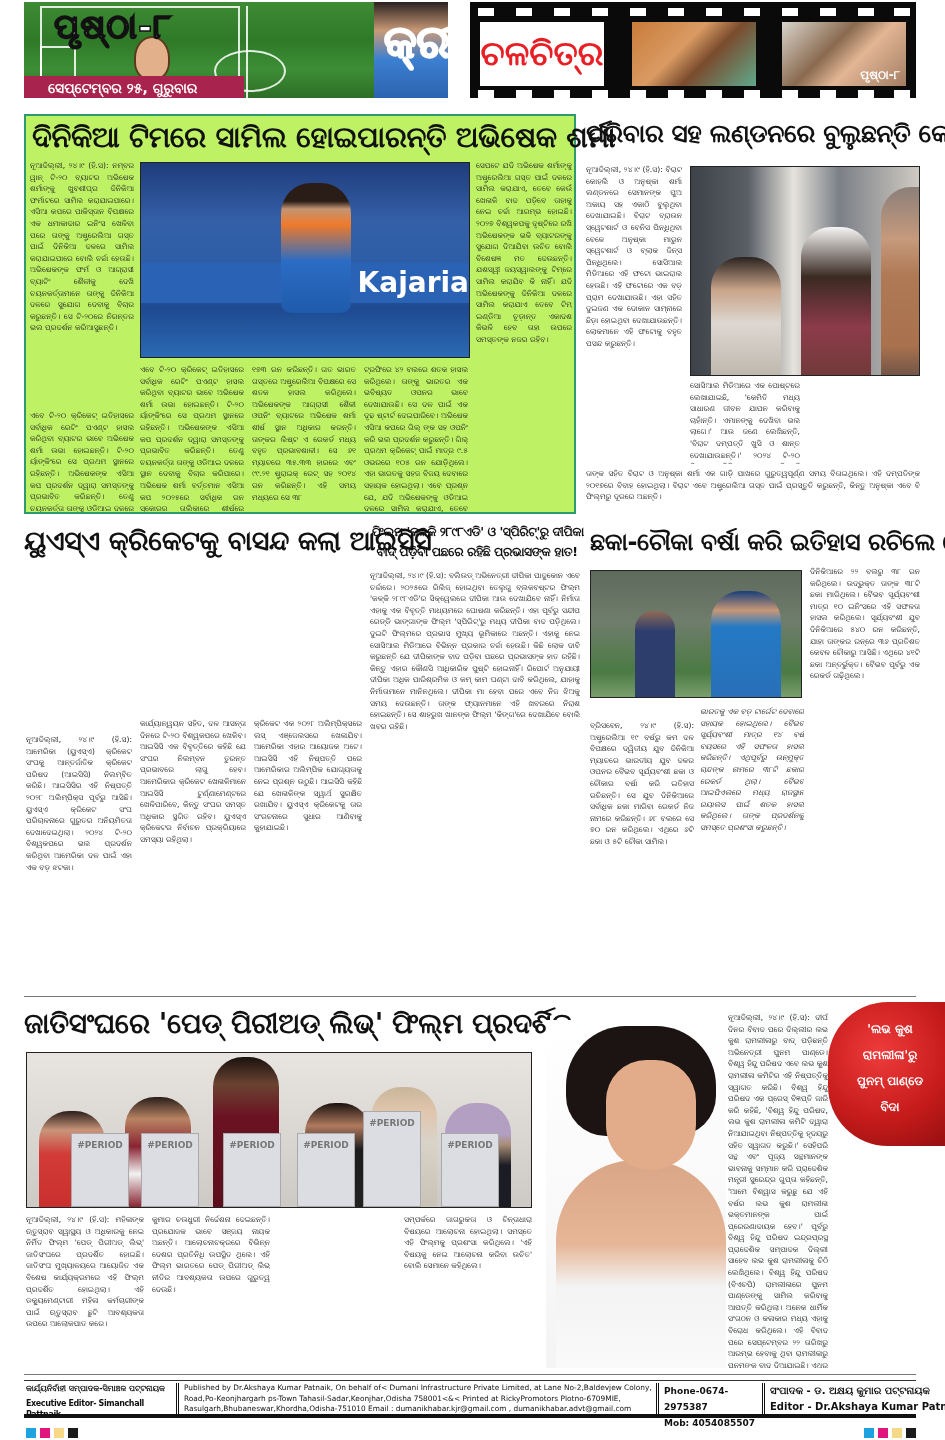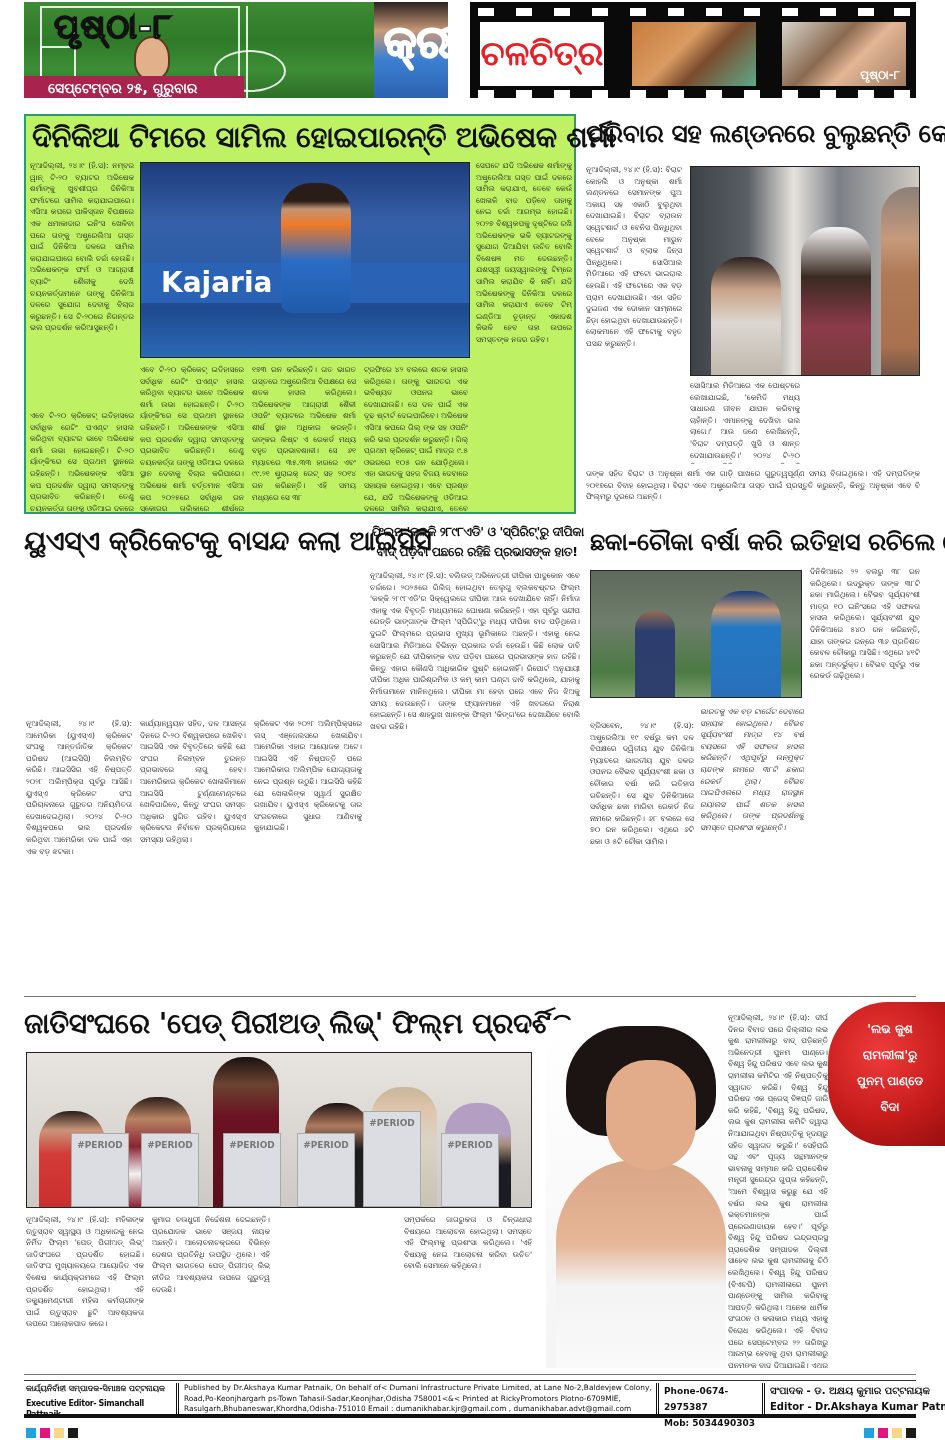--- a/index.html
+++ b/index.html
@@ -33,21 +33,21 @@
   .frame-page { position: absolute; right: 6px; bottom: 4px; color: #fff; font-size: 12px; font-weight: bold; }
 
   
   .box-green { position: absolute; border: 2px solid #2e9b6d; background: #bef264; }
   .headline { position: absolute; font-weight: bold; color: #111; white-space: nowrap; letter-spacing: -0.5px; }
   .body-text { position: absolute; font-size: 7.6px; line-height: 11.6px; color: #222; text-align: justify; overflow: hidden;
     font-family: "DejaVu Sans", sans-serif; }
   .photo { position: absolute; overflow: hidden; border: 1px solid #222; }
 
   .abhishek-photo { background: linear-gradient(180deg,#1f3c7c 0%,#3460a8 30%,#2c5da6 55%,#1e4a90 75%,#2b6ab4 100%); }
-  .abhishek-photo .banner { position: absolute; left: 0; top: 100px; width: 100%; height: 40px; background: #2a63b6; }
+  .abhishek-photo .banner { position: absolute; left: 0; top: 100px; width: 100%; height: 40px; background: #2a63b6; text-align: right; }
   .abhishek-photo .banner span { color: #fff; font-size: 28px; font-weight: bold; margin-left: 20px; line-height: 40px; }
   .abhishek-photo .player { position: absolute; left: 140px; top: 20px; width: 70px; height: 130px;
     background: linear-gradient(180deg,#2a1d18 0%,#2a1d18 14%,#c39473 20%,#ef7a2a 32%,#2b6cc4 60%,#1f5bab 100%); border-radius: 30px 30px 10px 10px; }
 
   .kohli-photo { background: linear-gradient(90deg,#3d4249 0%,#5a5f66 25%,#e6e3dd 45%,#7b7f86 65%,#cfcac2 100%); }
   .kohli-photo .p1 { position: absolute; left: 20px; top: 90px; width: 70px; height: 220px; background: linear-gradient(180deg,#2a2320 0%,#c9a489 15%,#dcd7d0 30%,#b7b0a6 60%,#2b2b2b 100%); border-radius: 30px 30px 0 0; }
   .kohli-photo .p2 { position: absolute; left: 110px; top: 60px; width: 70px; height: 250px; background: linear-gradient(180deg,#f5f5f5 0%,#3a2a22 20%,#8c3b4a 40%,#6b3a35 65%,#e6e6e6 100%); border-radius: 30px 30px 0 0; }
   .kohli-photo .p3 { position: absolute; left: 190px; top: 20px; width: 80px; height: 290px; background: linear-gradient(180deg,#8c7f79 0%,#c69a7c 18%,#b07a56 30%,#a9714e 55%,#3a3a40 75%,#ddd 100%); border-radius: 30px 30px 0 0; }
 
   .usa-photo { background: linear-gradient(180deg,#2c3350 0%,#3a4066 30%,#1f2748 60%,#c04a4f 88%,#c04a4f 100%); }
@@ -148,21 +148,21 @@
     <div class="p1"></div>
       <div class="p2"></div>
       <div class="p3"></div>
   </div>
   <div class="body-text" style="left:108px;top:266px;width:110px;height:84px;">ସୋସିଆଲ ମିଡିଆରେ ଏକ ପୋଷ୍ଟରେ ଲେଖାଯାଇଛି, 'କେମିତି ମଧ୍ୟ ସାଧାରଣ ଜୀବନ ଯାପନ କରିବାକୁ ଚାହାଁନ୍ତି। ଏମାନଙ୍କୁ ଦେଖିବା ଭଲ ଲାଗେ।' ଆଉ ଜଣେ ଲେଖିଛନ୍ତି, 'ବିରାଟ ଦମ୍ପତ୍ତି ଖୁସି ଓ ଶାନ୍ତ ଦେଖାଯାଉଛନ୍ତି।' ୨୦୨୪ ଟି-୨୦ ବିଶ୍ୱକପ ଜିତିବା ପରେ କୋହଲି ଏହି ଫର୍ମାଟରୁ ଅବସର ନେଇଥିଲେ। ଏଥିସହ ସେ ଟେଷ୍ଟରୁ ମଧ୍ୟ ଅବସର ଘୋଷଣା କରିସାରିଛନ୍ତି। ବର୍ତ୍ତମାନ ସେ କେବଳ ଦିନିକିଆ କ୍ରିକେଟ ଖେଳୁଛନ୍ତି।</div>
   <div class="body-text" style="left:4px;top:354px;width:334px;height:44px;">ତାଙ୍କ ସହିତ ବିରାଟ ଓ ଅନୁଷ୍କା ଶର୍ମା ଏକ ଗାଡ଼ି ପାଖରେ ଗୁରୁତ୍ୱପୂର୍ଣ୍ଣ ସମୟ ବିତାଇଥିଲେ। ଏହି ଦମ୍ପତିଙ୍କ ୨୦୧୭ରେ ବିବାହ ହୋଇଥିଲା। ବିରାଟ ଏବେ ଅଷ୍ଟ୍ରେଲିଆ ଗସ୍ତ ପାଇଁ ପ୍ରସ୍ତୁତି କରୁଛନ୍ତି, କିନ୍ତୁ ଅନୁଷ୍କା ଏବେ ବି ଫିଲ୍ମରୁ ଦୂରରେ ଅଛନ୍ତି।</div>
 </div>
 
 <div style="position:absolute;left:24px;top:520px;width:340px;height:474px;">
   <div class="headline" style="left:0;top:2px;font-size:27px;line-height:38px;">ୟୁଏସ୍‌ଏ କ୍ରିକେଟକୁ ବାସନ୍ଦ କଲା ଆଇସିସି</div>
-  <div class="body-text" style="left:2px;top:198px;width:106px;height:274px;">ନୂଆଦିଲ୍ଲୀ, ୨୪।୯ (ହି.ସ): ଆମେରିକା (ୟୁଏସ୍‌ଏ) କ୍ରିକେଟ ସଂଘକୁ ଆନ୍ତର୍ଜାତିକ କ୍ରିକେଟ ପରିଷଦ (ଆଇସିସି) ନିଲମ୍ବିତ କରିଛି। ଆଇସିସିର ଏହି ନିଷ୍ପତ୍ତି ୨୦୨୮ ଅଲିମ୍ପିକ୍ସ ପୂର୍ବରୁ ଆସିଛି। ୟୁଏସ୍‌ଏ କ୍ରିକେଟ ସଂଘ ପରିଚାଳନାରେ ଗୁରୁତର ଅନିୟମିତତା ଦେଖାଦେଇଥିଲା। ୨୦୨୪ ଟି-୨୦ ବିଶ୍ୱକପରେ ଭଲ ପ୍ରଦର୍ଶନ କରିଥିବା ଆମେରିକା ଦଳ ପାଇଁ ଏହା ଏକ ବଡ଼ ଝଟକା।</div>
+  <div class="body-text" style="left:2px;top:214px;width:106px;height:274px;">ନୂଆଦିଲ୍ଲୀ, ୨୪।୯ (ହି.ସ): ଆମେରିକା (ୟୁଏସ୍‌ଏ) କ୍ରିକେଟ ସଂଘକୁ ଆନ୍ତର୍ଜାତିକ କ୍ରିକେଟ ପରିଷଦ (ଆଇସିସି) ନିଲମ୍ବିତ କରିଛି। ଆଇସିସିର ଏହି ନିଷ୍ପତ୍ତି ୨୦୨୮ ଅଲିମ୍ପିକ୍ସ ପୂର୍ବରୁ ଆସିଛି। ୟୁଏସ୍‌ଏ କ୍ରିକେଟ ସଂଘ ପରିଚାଳନାରେ ଗୁରୁତର ଅନିୟମିତତା ଦେଖାଦେଇଥିଲା। ୨୦୨୪ ଟି-୨୦ ବିଶ୍ୱକପରେ ଭଲ ପ୍ରଦର୍ଶନ କରିଥିବା ଆମେରିକା ଦଳ ପାଇଁ ଏହା ଏକ ବଡ଼ ଝଟକା।</div>
   <div class="body-text" style="left:116px;top:198px;width:106px;height:274px;">କାର୍ଯ୍ୟାନ୍ୱୟନ ସହିତ, ଦଳ ଆସନ୍ତା ଦିନରେ ଟି-୨୦ ବିଶ୍ୱକପରେ ଖେଳିବ। ଆଇସିସି ଏକ ବିବୃତ୍ତିରେ କହିଛି ଯେ ସଂଘର ନିଲମ୍ବନ ତୁରନ୍ତ ପ୍ରଭାବରେ ଲାଗୁ ହେବ। ଆମେରିକାର କ୍ରିକେଟ ଖେଳାଳିମାନେ ଆଇସିସି ଟୁର୍ଣ୍ଣାମେଣ୍ଟରେ ଖେଳିପାରିବେ, କିନ୍ତୁ ସଂଘର ସମସ୍ତ ଅଧିକାର ସ୍ଥଗିତ ରହିବ। ୟୁଏସ୍‌ଏ କ୍ରିକେଟର ନିର୍ବାଚନ ପ୍ରକ୍ରିୟାରେ ସମସ୍ୟା ରହିଥିଲା।</div>
   <div class="body-text" style="left:230px;top:198px;width:108px;height:274px;">କ୍ରିକେଟ ଏକ ୨୦୨୮ ଅଲିମ୍ପିକ୍ସରେ ଲସ୍ ଏଞ୍ଜେଲସରେ ଖେଳାଯିବ। ଆମେରିକା ଏହାର ଆୟୋଜକ ଅଟେ। ଆଇସିସି ଏହି ନିଷ୍ପତ୍ତି ପରେ ଆମେରିକାର ଅଲିମ୍ପିକ ଯୋଗ୍ୟତାକୁ ନେଇ ପ୍ରଶ୍ନ ଉଠୁଛି। ଆଇସିସି କହିଛି ଯେ ଖେଳାଳିଙ୍କ ସ୍ୱାର୍ଥ ସୁରକ୍ଷିତ ରଖାଯିବ। ୟୁଏସ୍‌ଏ କ୍ରିକେଟକୁ ତାର ସଂରଚନାରେ ସୁଧାର ଆଣିବାକୁ କୁହାଯାଇଛି।</div>
 </div>
 
 <div style="position:absolute;left:364px;top:520px;width:218px;height:474px;">
   <div class="headline" style="left:8px;top:2px;font-size:12.5px;line-height:20px;width:210px;text-align:center;">ଫିଲ୍ମ 'କଳ୍କି ୨୮୯୮ଏଡି' ଓ 'ସ୍ପିରିଟ୍'ରୁ ଦୀପିକା</div>
   <div class="headline" style="left:8px;top:22px;font-size:12.5px;line-height:20px;width:210px;text-align:center;">ବାଦ୍ ପଡ଼ିବା ପଛରେ ରହିଛି ପ୍ରଭାସଙ୍କ ହାତ!</div>
   <div class="body-text" style="left:6px;top:50px;width:210px;height:422px;">ନୂଆଦିଲ୍ଲୀ, ୨୪।୯ (ହି.ସ): ବଲିଉଡ୍ ଅଭିନେତ୍ରୀ ଦୀପିକା ପାଦୁକୋନ ଏବେ ଚର୍ଚ୍ଚାରେ। ୨୦୨୫ରେ ରିଲିଜ୍ ହୋଇଥିବା ତେଲୁଗୁ ବ୍ଲକବଷ୍ଟର ଫିଲ୍ମ 'କଳ୍କି ୨୮୯୮ଏଡି'ର ସିକ୍ୱେଲରେ ଦୀପିକା ଆଉ ଦେଖାଯିବେ ନାହିଁ। ନିର୍ମାତା ଏହାକୁ ଏକ ବିବୃତ୍ତି ମାଧ୍ୟମରେ ଘୋଷଣା କରିଛନ୍ତି। ଏହା ପୂର୍ବରୁ ସନ୍ଦୀପ ରେଡ୍ଡି ଭାଙ୍ଗାଙ୍କ ଫିଲ୍ମ 'ସ୍ପିରିଟ୍'ରୁ ମଧ୍ୟ ଦୀପିକା ବାଦ ପଡ଼ିଥିଲେ। ଦୁଇଟି ଫିଲ୍ମରେ ପ୍ରଭାସ ମୁଖ୍ୟ ଭୂମିକାରେ ଅଛନ୍ତି। ଏହାକୁ ନେଇ ସୋସିଆଲ ମିଡିଆରେ ବିଭିନ୍ନ ପ୍ରକାର ଚର୍ଚ୍ଚା ହେଉଛି। କିଛି ଲୋକ ଦାବି କରୁଛନ୍ତି ଯେ ଦୀପିକାଙ୍କ ବାଦ ପଡ଼ିବା ପଛରେ ପ୍ରଭାସଙ୍କ ହାତ ରହିଛି। କିନ୍ତୁ ଏହାର କୌଣସି ଆଧିକାରିକ ପୁଷ୍ଟି ହୋଇନାହିଁ। ରିପୋର୍ଟ ଅନୁଯାୟୀ ଦୀପିକା ଅଧିକ ପାରିଶ୍ରମିକ ଓ କମ୍ କାମ ଘଣ୍ଟା ଦାବି କରିଥିଲେ, ଯାହାକୁ ନିର୍ମାତାମାନେ ମାନିନଥିଲେ। ଦୀପିକା ମା ହେବା ପରେ ଏବେ ନିଜ ଝିଅକୁ ସମୟ ଦେଉଛନ୍ତି। ତାଙ୍କ ଫ୍ୟାନମାନେ ଏହି ଖବରରେ ନିରାଶ ହୋଇଛନ୍ତି। ସେ ଶାହରୁଖ ଖାନଙ୍କ ଫିଲ୍ମ 'କିଙ୍ଗ'ରେ ଦେଖାଯିବେ ବୋଲି ଖବର ରହିଛି।</div>
 </div>
 
@@ -224,21 +224,21 @@
   </div>
   <div class="sep" style="left:152px;"></div>
   <div class="cell" style="left:160px;width:468px;font-size:7.4px;line-height:10.6px;overflow:hidden;white-space:nowrap;">
     <div>Published by Dr.Akshaya Kumar Patnaik, On behalf of&lt; Dumani Infrastructure Private Limited,  at Lane No-2,Baldevjew Colony,Mining</div>
     <div>Road,Po-Keonjhargarh ps-Town Tahasil-Sadar,Keonjhar,Odisha 758001&lt;&amp;&lt;   Printed  at RickyPromotors Plotno-6709MIE,</div>
     <div>Rasulgarh,Bhubaneswar,Khordha,Odisha-751010 Email : dumanikhabar.kjr@gmail.com , dumanikhabar.advt@gmail.com</div>
   </div>
   <div class="sep" style="left:632px;"></div>
   <div class="cell" style="left:640px;width:100px;font-weight:bold;font-size:9px;line-height:16px;">
     <div>Phone-0674-2975387</div>
-    <div>Mob: 5034490303</div>
+    <div>Mob: 4054085507</div>
   </div>
   <div class="sep" style="left:738px;"></div>
   <div class="cell" style="left:746px;width:146px;font-weight:bold;font-size:10px;line-height:16px;white-space:nowrap;">
     <div>ସଂପାଦକ - ଡ. ଅକ୍ଷୟ କୁମାର ପଟ୍ଟନାୟକ</div>
     <div>Editor - Dr.Akshaya Kumar Patnaik</div>
   </div>
 </div>
 
 <div class="reg-swatch" style="left:26px;top:1428px;background:#1ea3e0"></div>
 <div class="reg-swatch" style="left:40px;top:1428px;background:#e0167d"></div>

